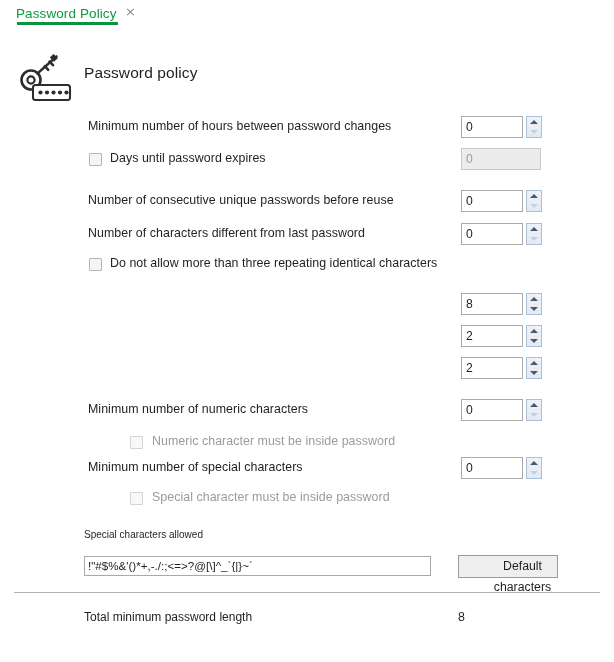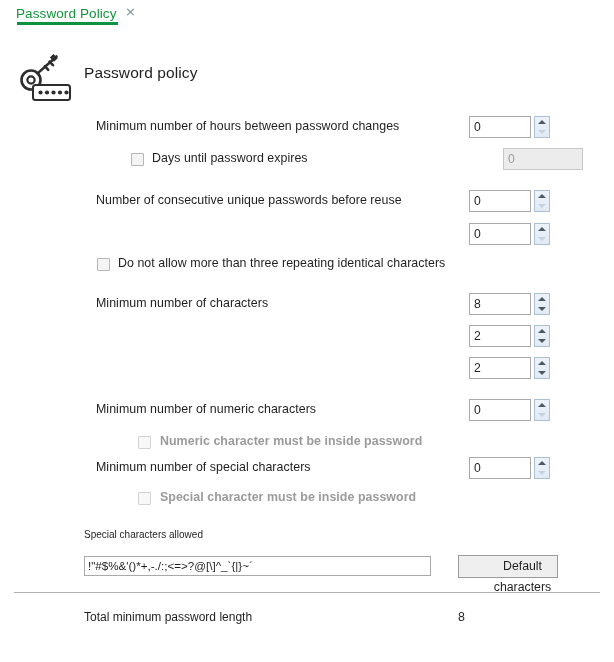--- a/index.html
+++ b/index.html
@@ -76,35 +76,35 @@
     left: 84px;
     top: 16px;
     font-size: 15.5px;
     color: #1f1f1f;
     letter-spacing: 0.1px;
   }
 
   
   .row {
     position: absolute;
-    left: 12px;
+    left: 4px;
     width: 546px;
     height: 24px;
   }
   .row-label {
     position: absolute;
     left: 84px;
     top: 3px;
     font-size: 12.4px;
     color: #1f1f1f;
     white-space: nowrap;
     letter-spacing: 0.05px;
   }
   .row-label.indent1 { left: 106px; }
-  .row-label.indent2 { left: 148px; font-weight: bold; }
+  .row-label.indent2 { left: 148px; }
   .row-label.disabled { color: #9b9b9b; }
 
   
   .cb {
     position: absolute;
     width: 13px;
     height: 13px;
     top: 5px;
     border: 1px solid #b6b6b6;
     background: #f4f4f4;
@@ -292,58 +292,58 @@
         <div class="spin-btns">
           <div class="spin-btn up">
             <span class="arrow"></span>
           </div>
           <div class="spin-btn down off">
             <span class="arrow"></span>
           </div>
         </div>
       </div>
     </div>
-    <div class="row" style="top: 148px; margin-left: 34px;">
+    <div class="row" style="top: 148px;">
       <div class="cb pos1"></div>
       <div class="row-label indent1">Days until password expires</div>
       <div class="field-disabled">0</div>
     </div>
     <div class="row" style="top: 190px;">
       <div class="row-label">Number of consecutive unique passwords before reuse</div>
       <div class="spin">
         <div class="spin-field">0</div>
         <div class="spin-btns">
           <div class="spin-btn up">
             <span class="arrow"></span>
           </div>
           <div class="spin-btn down off">
             <span class="arrow"></span>
           </div>
         </div>
       </div>
     </div>
     <div class="row" style="top: 223px;">
+      <div class="row-label">Number of characters different from last password</div>
       <div class="spin">
         <div class="spin-field">0</div>
         <div class="spin-btns">
           <div class="spin-btn up">
             <span class="arrow"></span>
           </div>
           <div class="spin-btn down off">
             <span class="arrow"></span>
           </div>
         </div>
       </div>
     </div>
     <div class="row" style="top: 253px;">
       <div class="cb pos1"></div>
       <div class="row-label indent1">Do not allow more than three repeating identical characters</div>
     </div>
     <div class="row" style="top: 293px;">
-      <div class="row-label">Minimum number of characters</div>
       <div class="spin">
         <div class="spin-field">8</div>
         <div class="spin-btns">
           <div class="spin-btn up">
             <span class="arrow"></span>
           </div>
           <div class="spin-btn down">
             <span class="arrow"></span>
           </div>
         </div>

